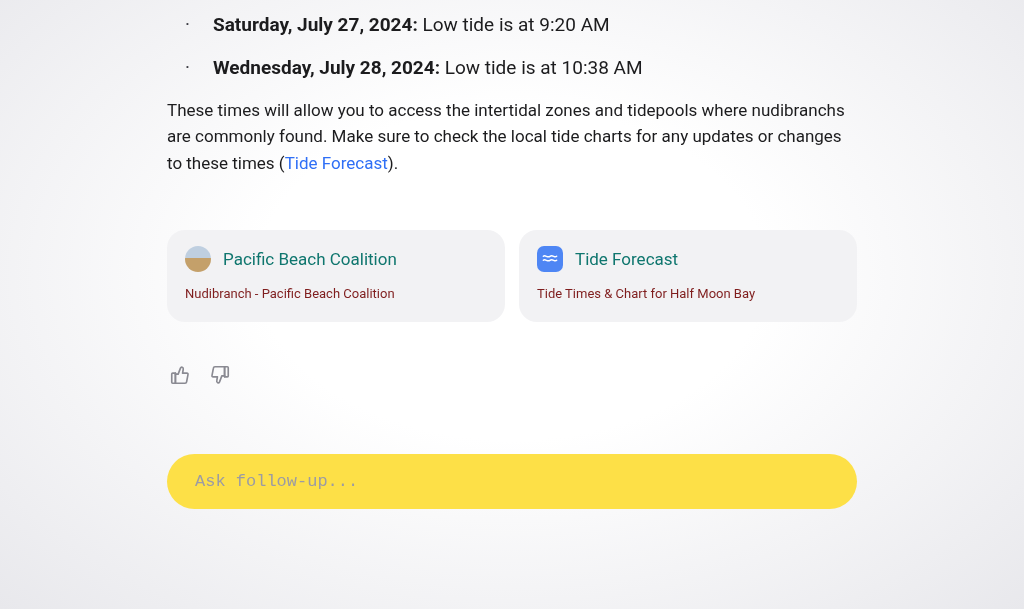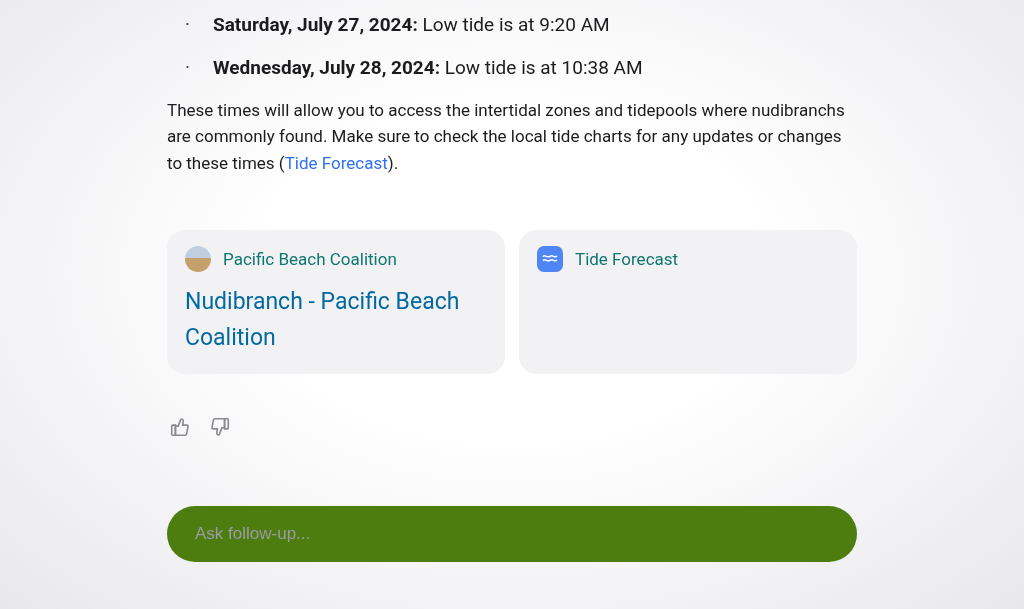--- a/index.html
+++ b/index.html
@@ -72,22 +72,22 @@
     .card-icon.beach {
       background: linear-gradient(180deg, #bfcfe0 0%, #bfcfe0 45%, #c4a06a 45%, #c4a06a 100%);
       border-radius: 50%;
     }
     .card-icon.tide { background: #4e86f4; }
     .card-source {
       color: #0f766e;
       font-size: 17px;
     }
     .card-title {
-      color: #0369a1;
-      font-size: 23px;
+      color: #7f1d1d;
+      font-size: 13px;
       font-weight: 400;
     }
     .feedback {
       margin-top: 40px;
       display: flex;
       gap: 14px;
       color: #8a8a92;
     }
     .thumb-btn {
       width: 26px;
@@ -97,26 +97,26 @@
       align-items: center;
       justify-content: center;
     }
     .input-row {
       margin-top: 66px;
     }
     .ask-input {
       width: 100%;
       border: none;
       outline: none;
-      background: #4d7c0f;
+      background: #fde047;
       border-radius: 28px;
       padding: 18px 28px;
       font-size: 17px;
       color: #1c1c1e;
-      font-family: Liberation Sans, sans-serif;
+      font-family: Liberation Mono, monospace;
     }
     .ask-input::placeholder { color: #9b9ba4; }
     svg { display: block; }
   </style>
 </head>
 <body>
 
 <div class="content">
 
   <div class="bullets">
@@ -143,20 +143,21 @@
     <div class="card">
       <div class="card-head">
         <div class="card-icon tide">
           <svg width="16" height="16" viewBox="0 0 24 24" fill="none" stroke="#ffffff" stroke-width="2.2" stroke-linecap="round">
             <path d="M2 8 C5 5, 8 11, 12 8 C16 5, 19 11, 22 8"></path>
             <path d="M2 14 C5 11, 8 17, 12 14 C16 11, 19 17, 22 14"></path>
           </svg>
         </div>
         <div class="card-source">Tide Forecast</div>
       </div>
+      <div class="card-title">Tide Times &amp; Chart for Half Moon Bay</div>
     </div>
   </div>
 
   <div class="feedback">
     <div class="thumb-btn">
       <svg width="22" height="22" viewBox="0 0 24 24" fill="none" stroke="#8a8a92" stroke-width="1.8" stroke-linecap="round" stroke-linejoin="round">
         <path d="M7 10v11"></path>
         <path d="M3 11 L3 20 Q3 21 4 21 L7 21 L7 10 L4 10 Q3 10 3 11 Z"></path>
         <path d="M7 11 L10 11 L12.5 4.5 Q13.2 3 14.5 3.5 Q16 4 15.5 6 L14.8 10 L19.5 10 Q21 10 20.7 11.5 L19.2 19.5 Q19 21 17.5 21 L7 21"></path>
       </svg>

